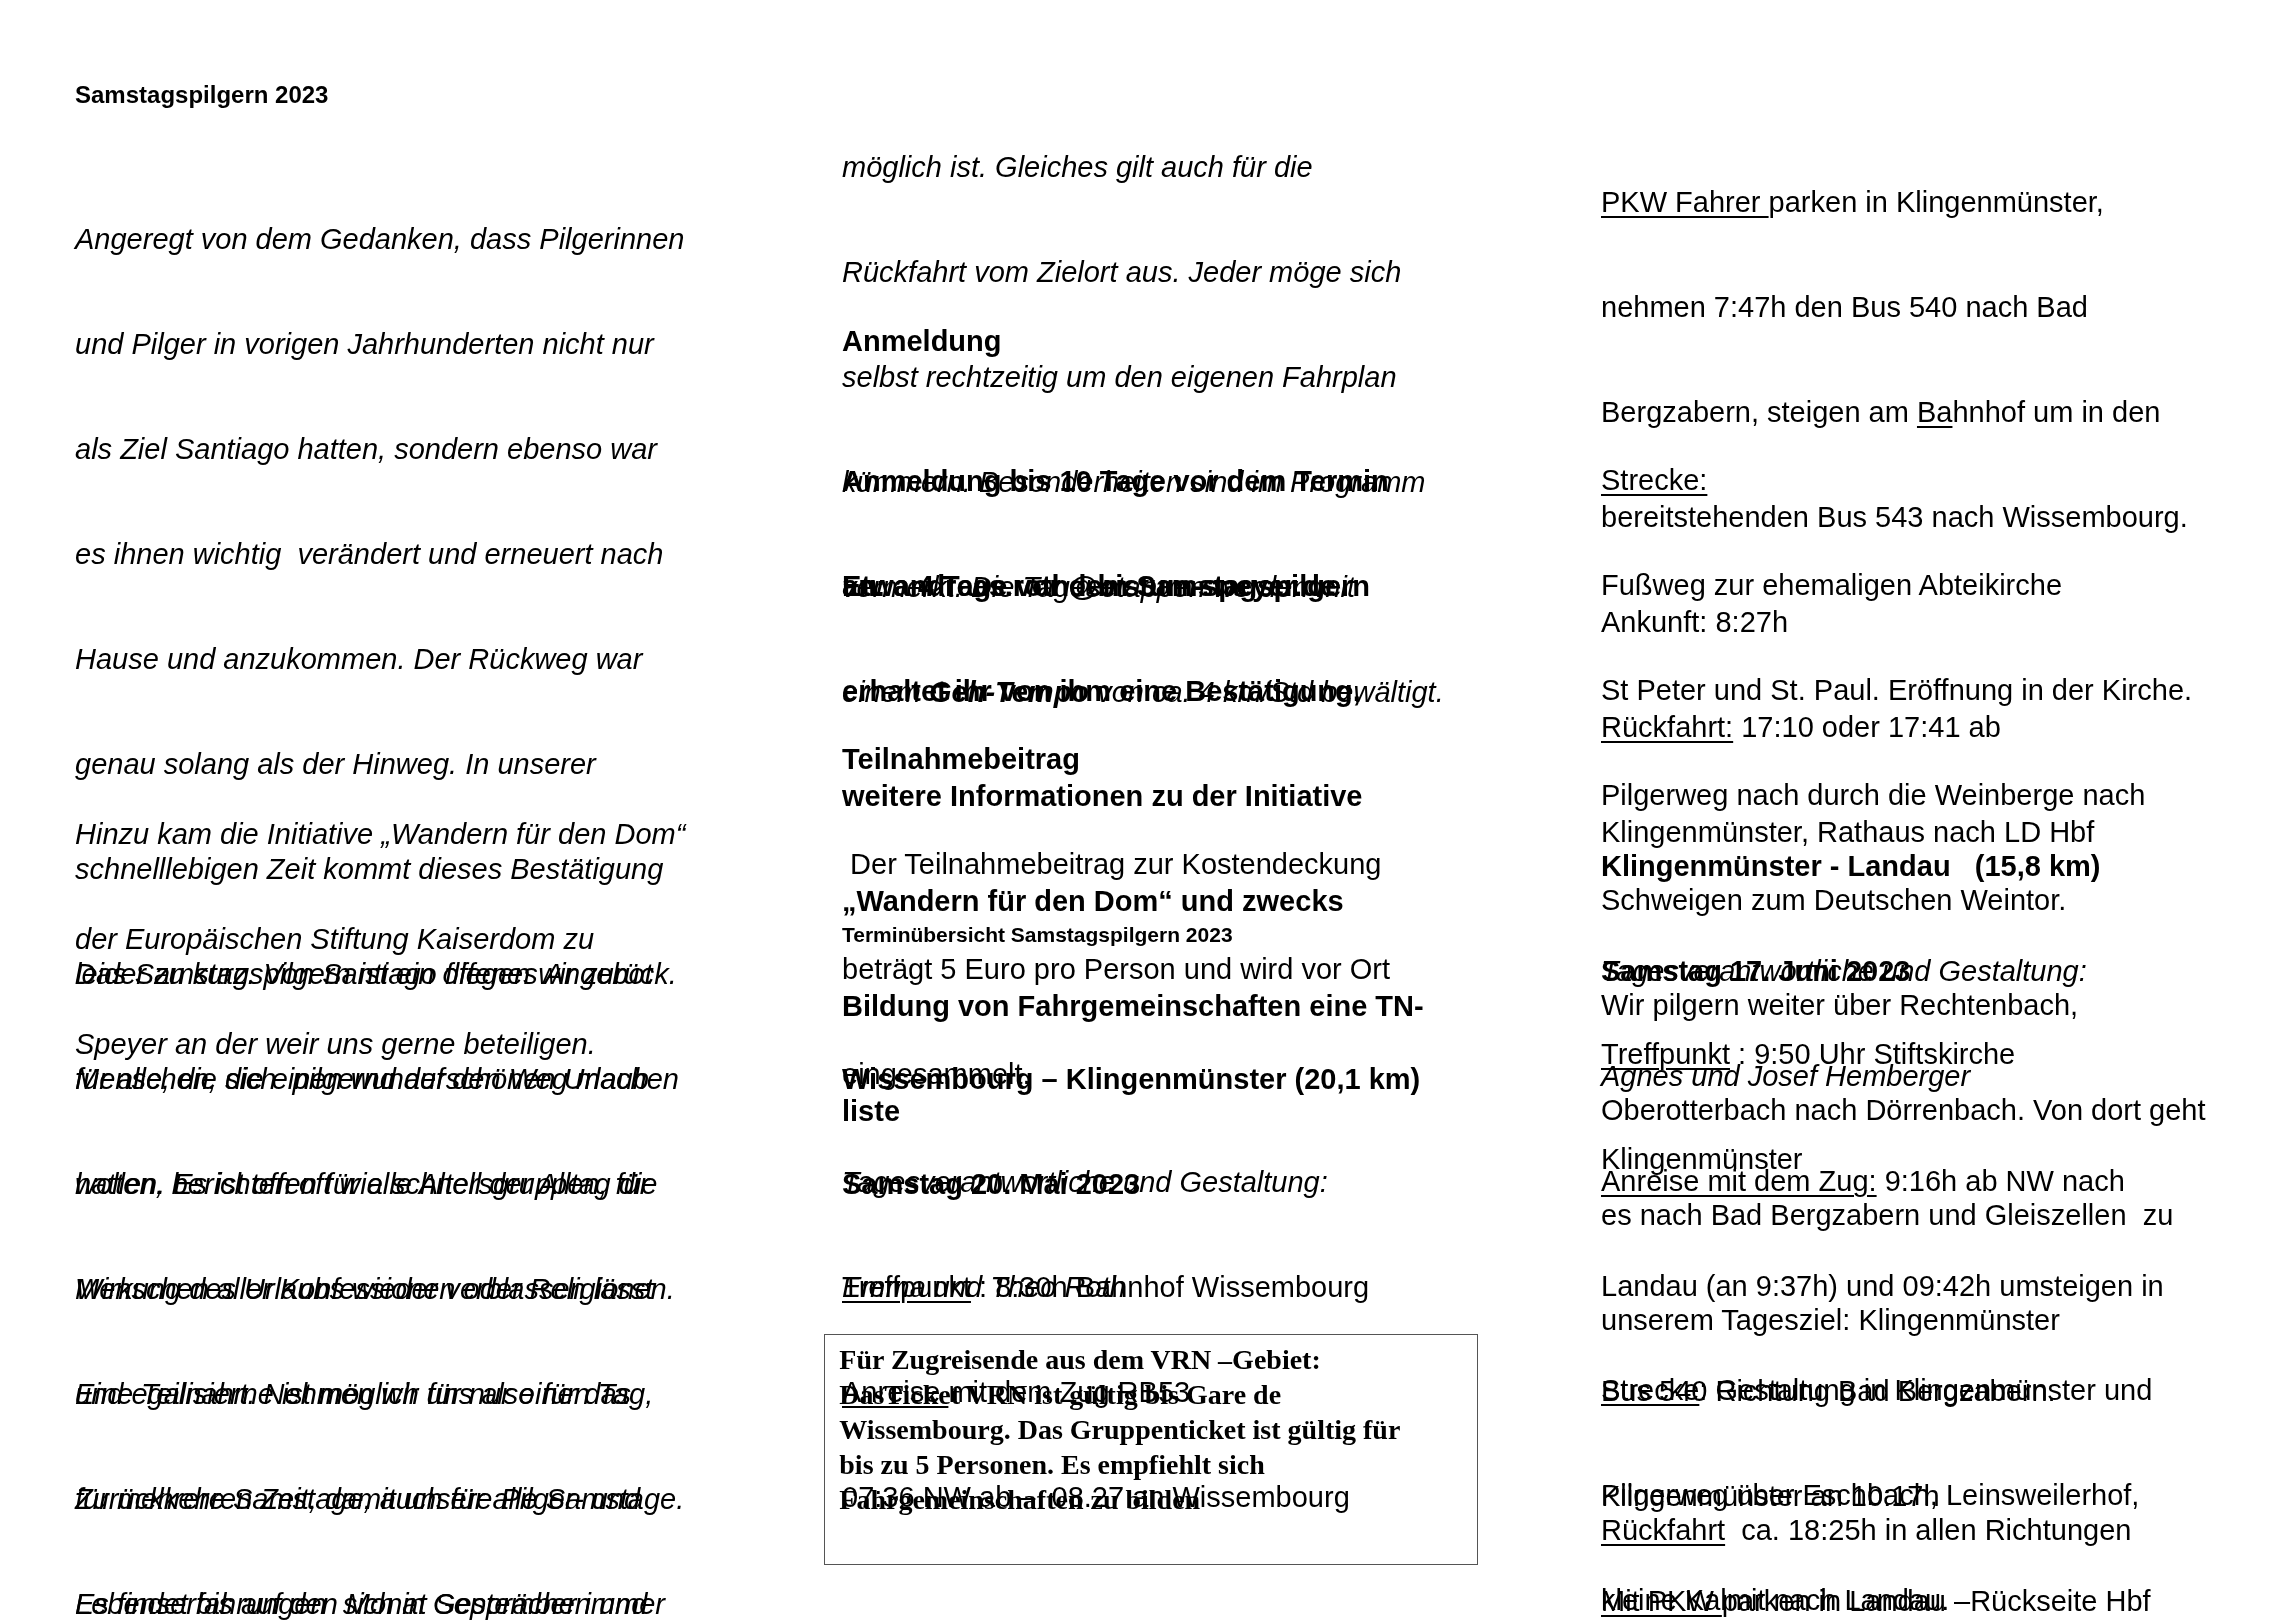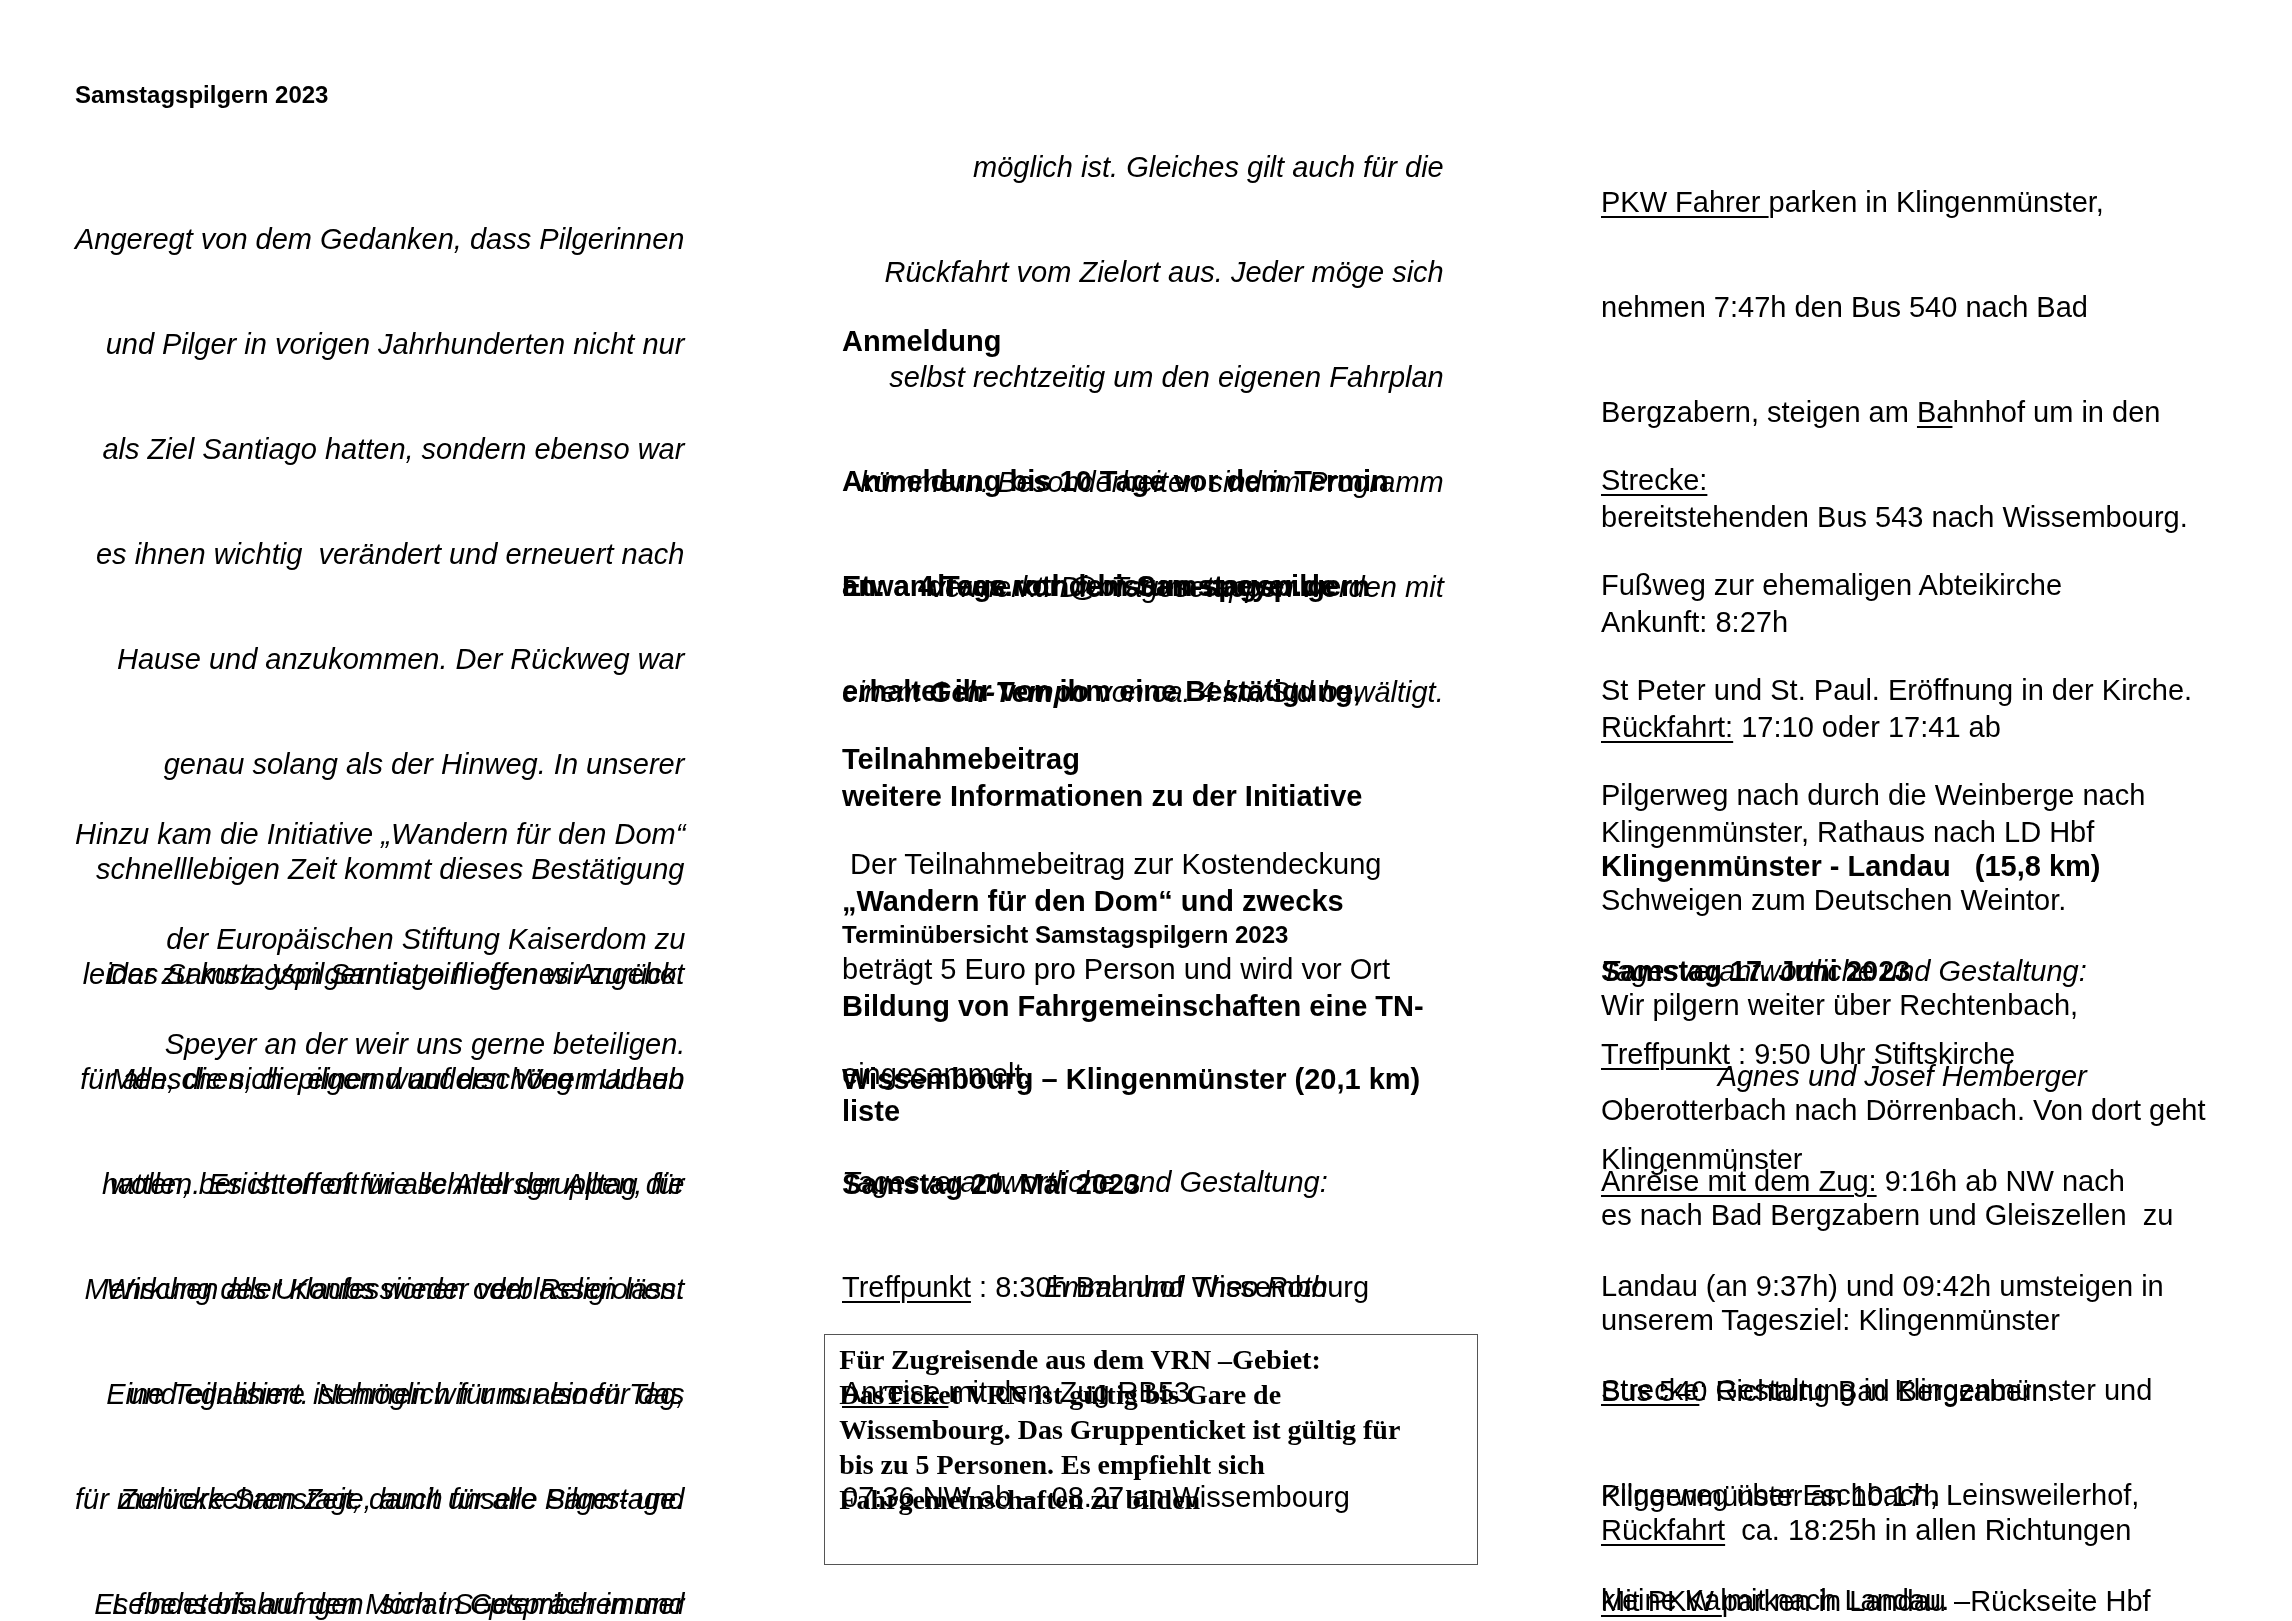--- a/index.html
+++ b/index.html
@@ -5,25 +5,25 @@
   html, body { margin: 0; padding: 0; background: #ffffff; }
   body {
     width: 2293px; height: 1622px; position: relative; overflow: hidden;
     font-family: "Liberation Sans", sans-serif; color: #000; font-size: 29px; line-height: 35px;
   }
   .col { position: absolute; top: 0; }
   #col-left { left: 75px; width: 681px; }
   #col-mid { left: 842px; width: 645px; }
   #col-right { left: 1601px; width: 663px; }
   .ab { position: absolute; left: 0; white-space: pre; }
-  .it { font-style: italic; text-align: right; }
+  .it { font-style: italic; }
   .b { font-weight: bold; }
   .u { text-decoration: underline; text-underline-offset: 3.6px; text-decoration-thickness: 1.8px; }
   .h1 { font-weight: bold; font-size: 24px; }
-  .h2 { font-weight: bold; font-size: 24px; }
+  .h2 { font-weight: bold; font-size: 21px; }
   .line { display: block; height: 35px; white-space: pre; }
   .vrn-box {
     position: absolute; left: 824px; top: 1334px; width: 654px; height: 231px;
     border: 1.8px solid #555; box-sizing: border-box;
     font-family: "Liberation Serif", serif; font-weight: bold; font-size: 28px; line-height: 35px;
     padding: 7.2px 0 0 14.3px;
   }
 </style>
 </head>
 <body>

